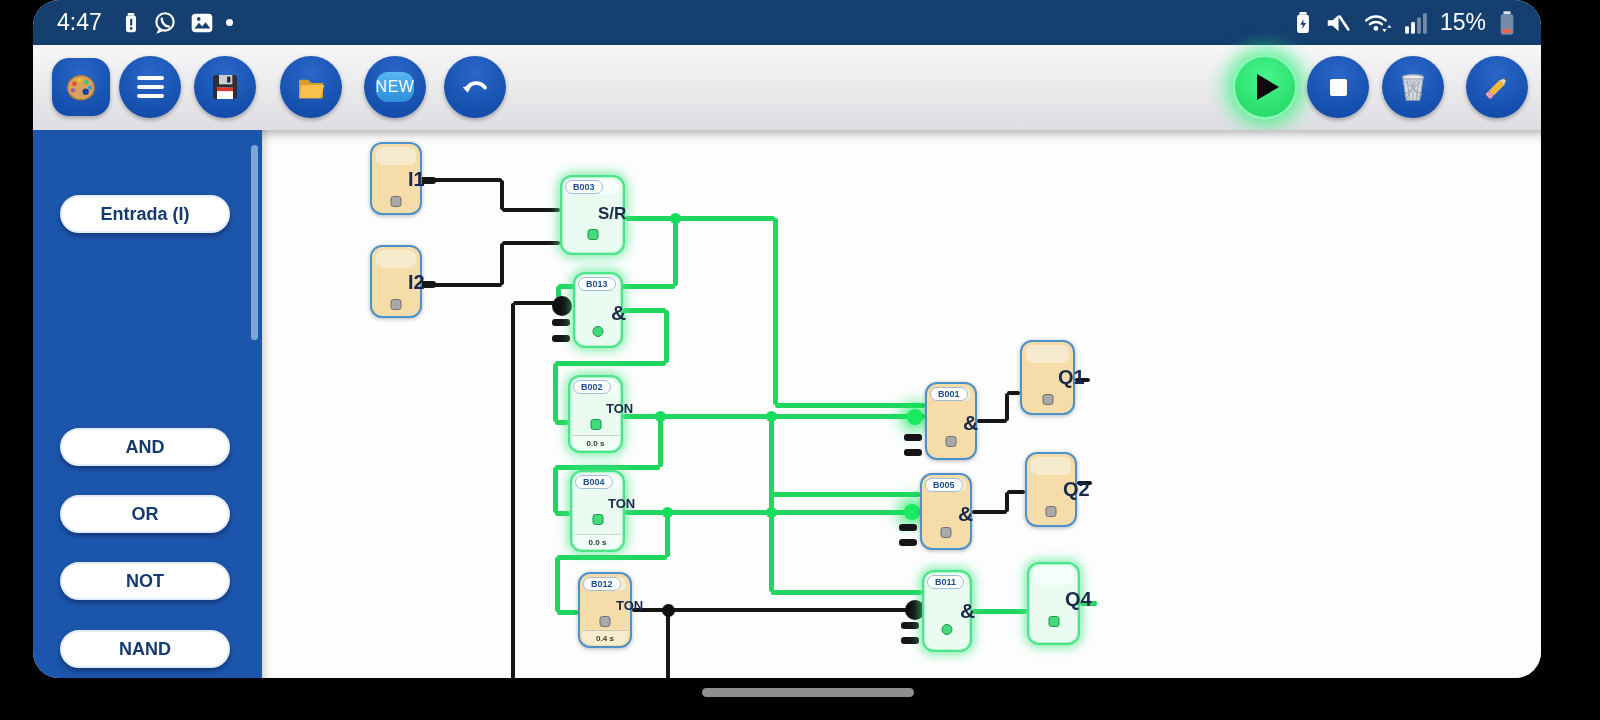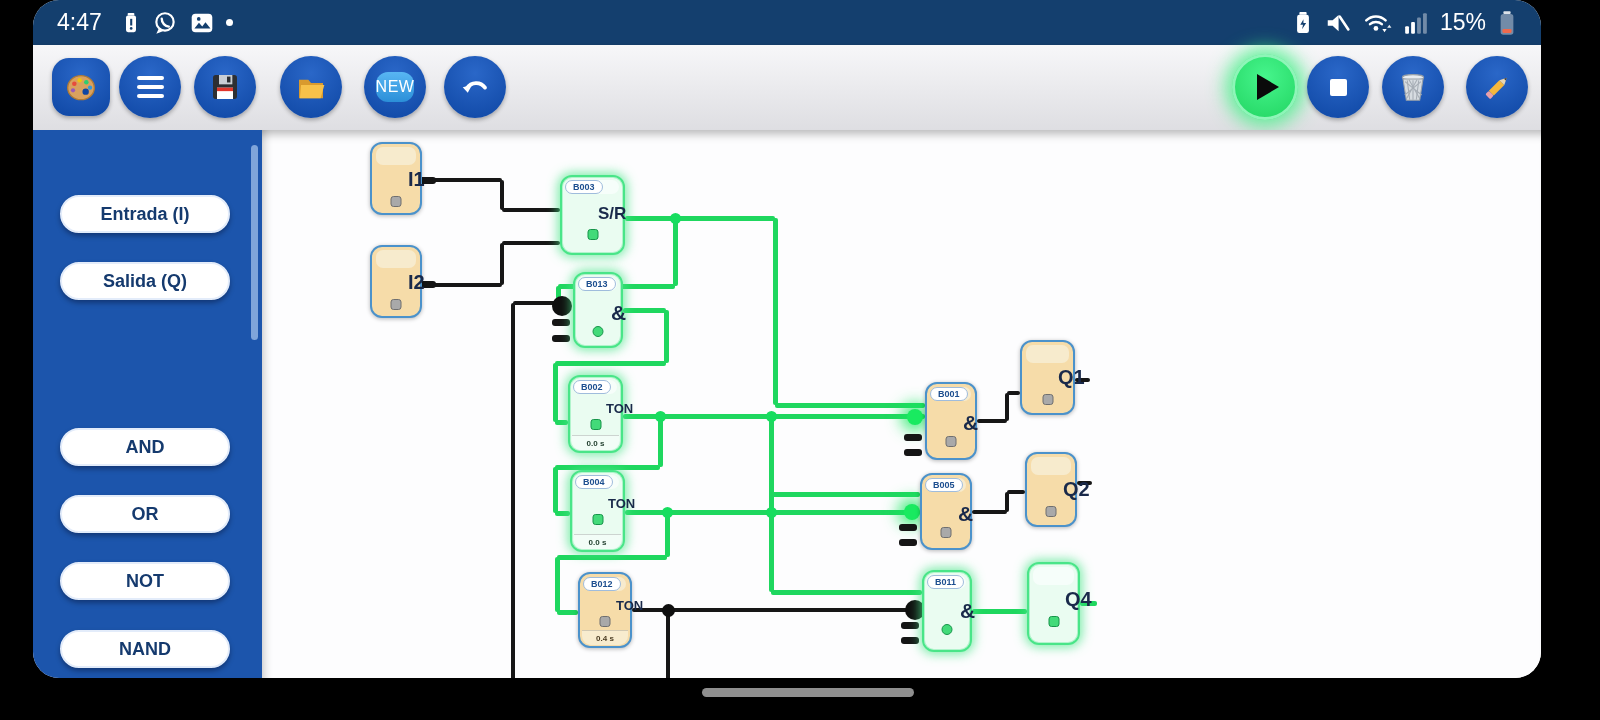--- a/index.html
+++ b/index.html
@@ -198,21 +198,20 @@
             <rect x="6.1" y="9.8" width="10.5" height="4.9" fill="#f5b83d"></rect>
             <polygon points="16.6,9.8 21.5,12.25 16.6,14.7" fill="#e9d6b2"></polygon>
             <polygon points="19.6,11.3 21.5,12.25 19.6,13.2" fill="#3b3b3b"></polygon>
           </g>
         </svg>
       </div>
     </div>
 
     <div class="sidebar">
       <div class="side-btn" style="top:65px;">Entrada (I)</div>
-      <div class="side-btn" style="top:132px;">Salida (Q)</div>
       <div class="side-btn" style="top:298px;">AND</div>
       <div class="side-btn" style="top:365px;">OR</div>
       <div class="side-btn" style="top:432px;">NOT</div>
       <div class="side-btn" style="top:500px;">NAND</div>
       <div class="scroll-thumb"></div>
     </div>
 
     <div class="canvas" id="canvas">
         <div class="wire off" style="left: 160px; top: 47.75px; width: 80px; height: 4.5px;"></div>
         <div class="wire off" style="left: 237.75px; top: 50px; width: 4.5px; height: 30px;"></div>

